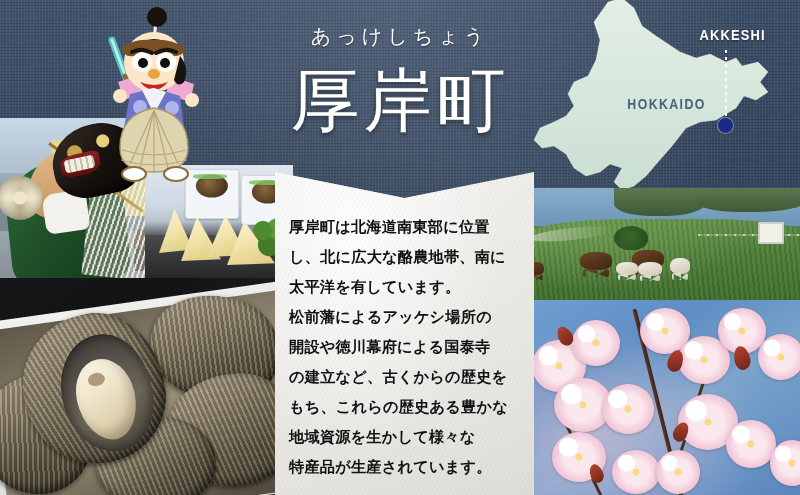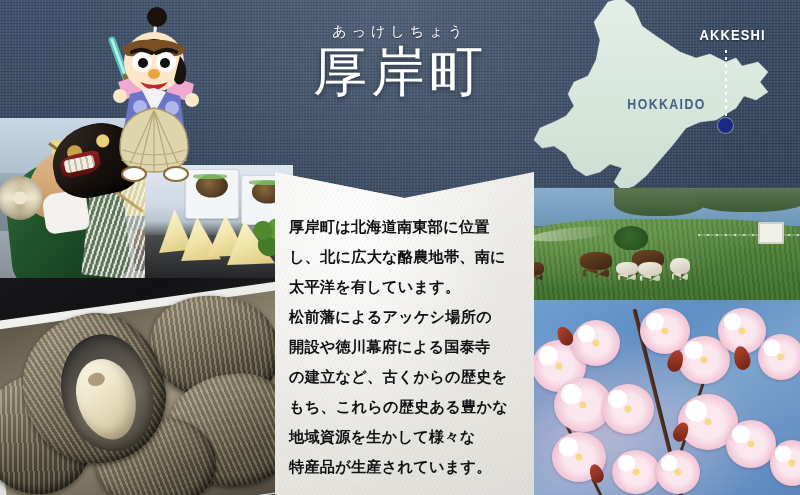--- a/index.html
+++ b/index.html
@@ -340,27 +340,27 @@
   }
   #tagline{
     font-family:"DejaVu Sans","Liberation Sans",sans-serif;
     font-size:26px;font-weight:400;letter-spacing:3px;
     text-shadow:0 1px 3px rgba(0,0,0,.45);
     line-height:1.1;
   }
   #reading{
     margin-top:9px;
     font-family:"DejaVu Sans","Liberation Sans",sans-serif;
-    font-size:14px;letter-spacing:5px;font-weight:400;
+    font-size:20px;letter-spacing:5px;font-weight:400;
     text-shadow:0 1px 2px rgba(0,0,0,.4);
   }
   #townname{
-    margin-top:2px;
+    margin-top:14px;
     font-family:Liberation Serif, serif;
-    font-size:54px;font-weight:400;letter-spacing:4px;line-height:1.08;
+    font-size:69px;font-weight:400;letter-spacing:4px;line-height:1.08;
     text-shadow:0 2px 5px rgba(0,0,0,.45);
   }
 </style>
 </head>
 <body>
 
 <div id="stage">
 
   <div class="bg-linen"></div>
 

